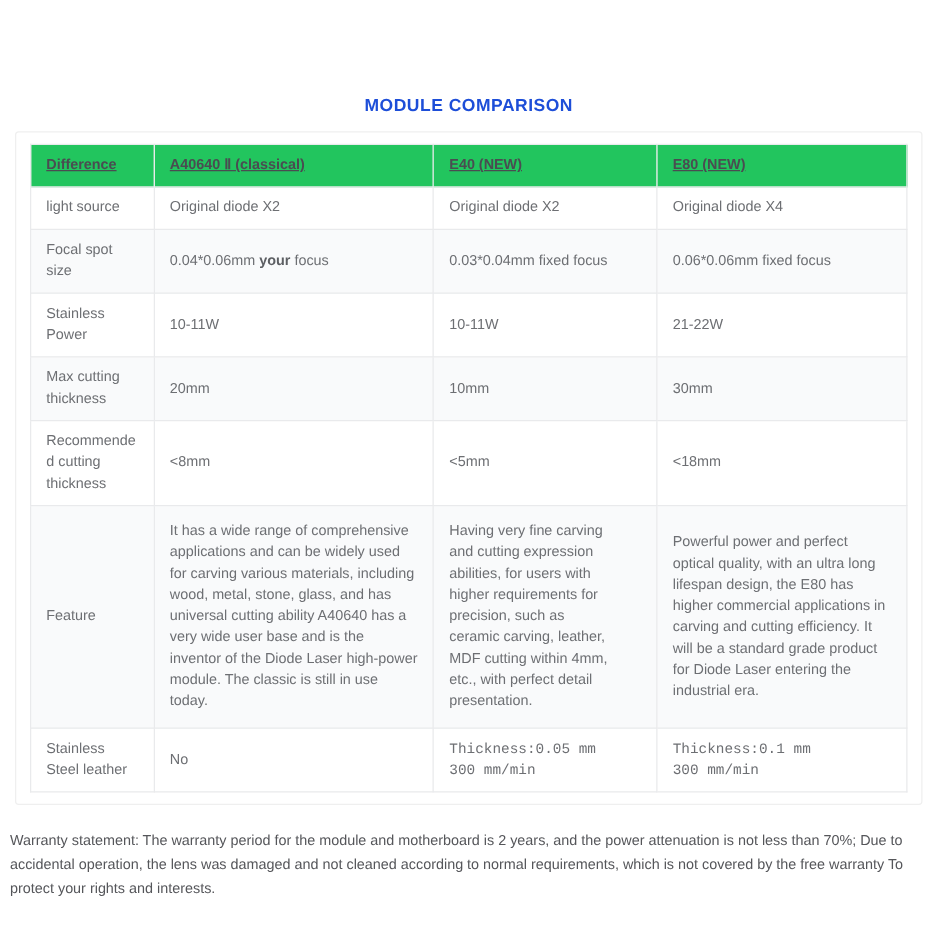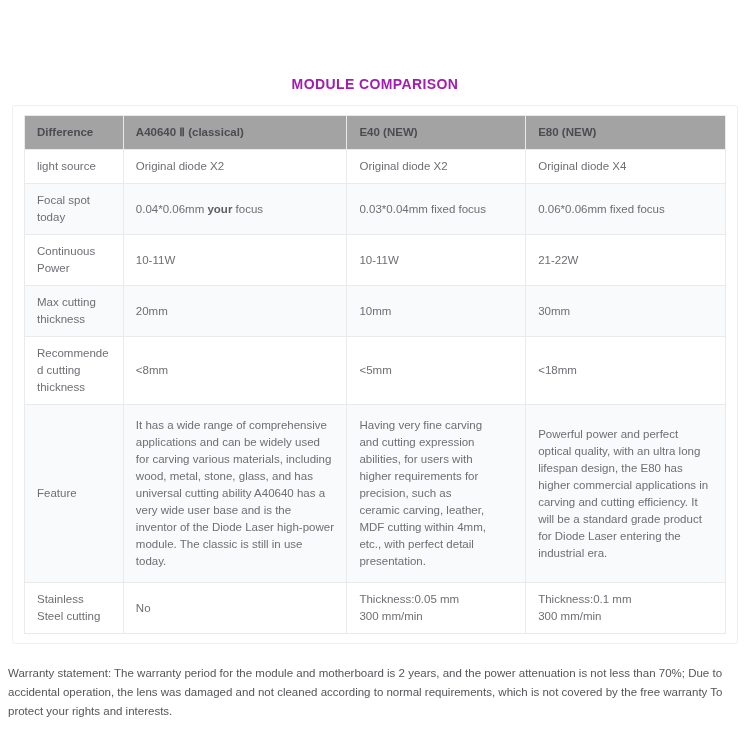--- a/index.html
+++ b/index.html
@@ -8,21 +8,21 @@
     font-family: "Liberation Sans", sans-serif;
     color: #6d6f73;
     padding-top: 76px;
     overflow: hidden;
   }
   .page-title {
     text-align: center;
     font-size: 14px;
     font-weight: bold;
     letter-spacing: 0.4px;
-    color: #a21caf;
+    color: #1d4ed8;
     margin-bottom: 13px;
   }
   .table-wrapper {
     margin: 0 12px;
     border: 1px solid #efefef;
     border-radius: 3px;
     padding: 9px 11px;
     background: #ffffff;
   }
   table.comparison {
@@ -41,31 +41,32 @@
     padding: 8px 12px;
     text-align: left;
     vertical-align: middle;
     font-weight: normal;
     color: #6d6f73;
     word-wrap: break-word;
   }
   thead th {
     font-weight: bold;
     color: #4a4c51;
-    background: #a3a3a3;
+    background: #22c55e;
     height: 32px;
+    text-decoration: underline;
   }
   tbody tr:nth-child(even) td { background: #f9fafb; }
   tbody tr:nth-child(odd) td { background: #ffffff; }
   td.row-label { color: #6d6f73; }
   .bold-word { font-weight: bold; color: #5d5f63; }
   tr.r-small td { height: 31px; margin-left: 42px; }
   tr.r-feature td { padding-top: 12px; padding-bottom: 12px; }
   tr.r-feature td.feat-e40 { padding-right: 34px; }
-  .cell-line { display: block; }
+  .cell-line { display: block; font-family: Liberation Mono, monospace; }
   .footer-note {
     margin: 20px 8px 0 8px;
     font-size: 11.5px;
     line-height: 1.65;
     color: #55565a;
   }
 </style>
 </head>
 <body>
 
@@ -88,27 +89,27 @@
       </tr>
     </thead>
     <tbody>
       <tr class="r-small">
         <td class="row-label">light source</td>
         <td>Original diode X2</td>
         <td>Original diode X2</td>
         <td>Original diode X4</td>
       </tr>
       <tr class="r-small">
-        <td class="row-label">Focal spot today</td>
+        <td class="row-label">Focal spot size</td>
         <td><span>0.04*0.06mm </span><span class="bold-word">your</span><span> focus</span></td>
         <td>0.03*0.04mm fixed focus</td>
         <td>0.06*0.06mm fixed focus</td>
       </tr>
       <tr>
-        <td class="row-label">Continuous Power</td>
+        <td class="row-label">Stainless Power</td>
         <td>10-11W</td>
         <td>10-11W</td>
         <td>21-22W</td>
       </tr>
       <tr>
         <td class="row-label">Max cutting thickness</td>
         <td>20mm</td>
         <td>10mm</td>
         <td>30mm</td>
       </tr>
@@ -118,21 +119,21 @@
         <td>&lt;5mm</td>
         <td>&lt;18mm</td>
       </tr>
       <tr class="r-feature">
         <td class="row-label">Feature</td>
         <td>It has a wide range of comprehensive applications and can be widely used for carving various materials, including wood, metal, stone, glass, and has universal cutting ability A40640 has a very wide user base and is the inventor of the Diode Laser high-power module. The classic is still in use today.</td>
         <td class="feat-e40">Having very fine carving and cutting expression abilities, for users with higher requirements for precision, such as ceramic carving, leather, MDF cutting within 4mm, etc., with perfect detail presentation.</td>
         <td>Powerful power and perfect optical quality, with an ultra long lifespan design, the E80 has higher commercial applications in carving and cutting efficiency. It will be a standard grade product for Diode Laser entering the industrial era.</td>
       </tr>
       <tr>
-        <td class="row-label">Stainless Steel cutting</td>
+        <td class="row-label">Stainless Steel leather</td>
         <td>No</td>
         <td>
           <span class="cell-line">Thickness:0.05 mm</span>
           <span class="cell-line">300 mm/min</span>
         </td>
         <td>
           <span class="cell-line">Thickness:0.1 mm</span>
           <span class="cell-line">300 mm/min</span>
         </td>
       </tr>

